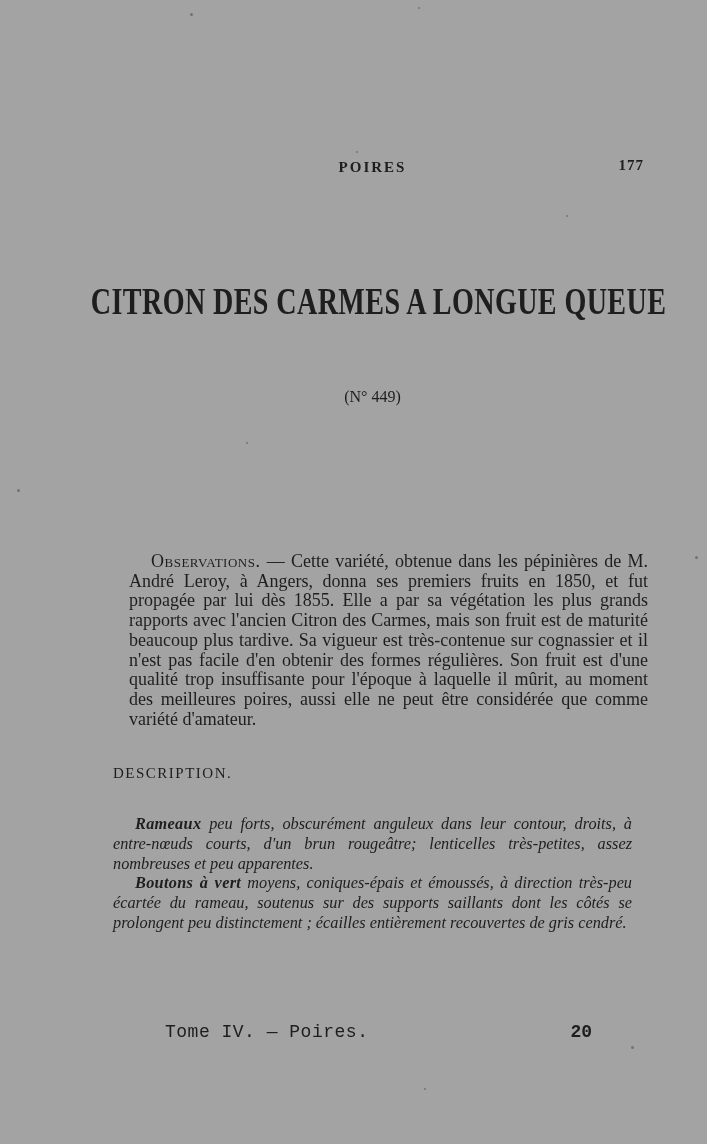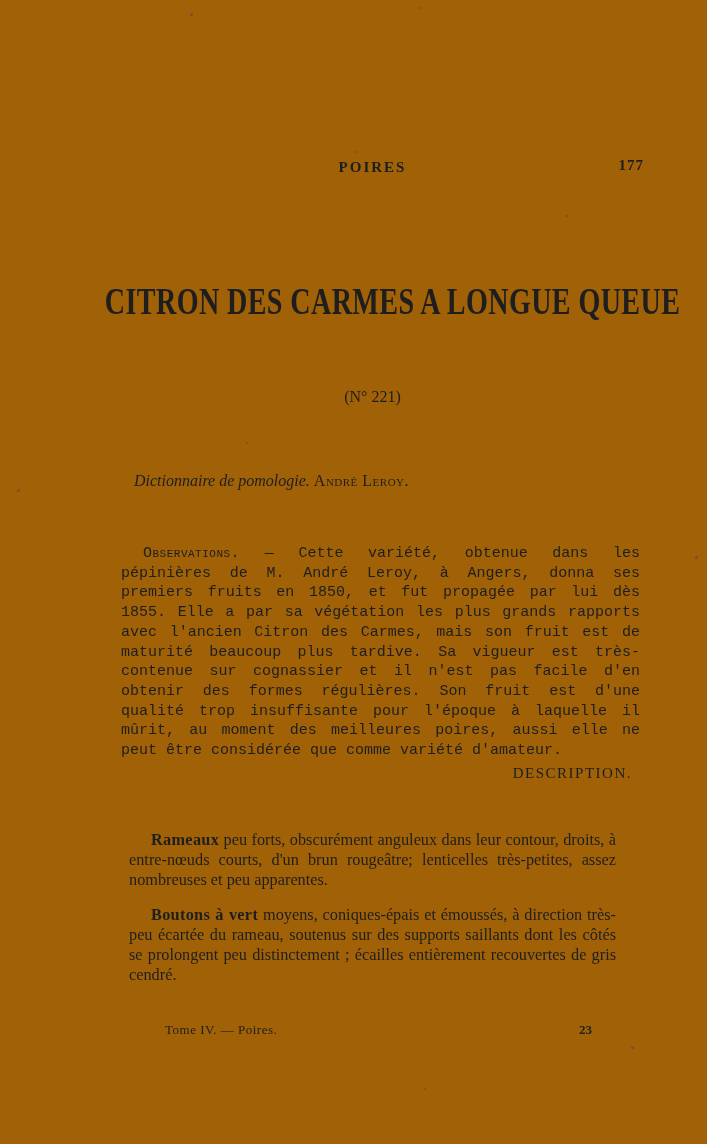--- a/index.html
+++ b/index.html
@@ -1,37 +1,37 @@
 <!DOCTYPE html>
 <html><head>
 <meta charset="utf-8">
 <style>
   html, body { margin: 0; padding: 0; background: #fcfcfa; }
   .page {
     position: relative;
     width: 707px;
     height: 1144px;
-    background: #a16207;
+    background: #a3a3a3;
     font-family: "Liberation Serif", "DejaVu Serif", serif;
     color: #1e1e1e;
     overflow: hidden;
   }
   .header {
     position: absolute;
     top: 159px; left: 113px; width: 519px;
     font-size: 15px; font-weight: bold;
   }
   .running {
     position: absolute; left: 0; width: 100%;
     text-align: center; letter-spacing: 2px;
   }
   .pagenum { position: absolute; right: -12px; top: -2px; letter-spacing: 1px; text-align: right; }
   .title-wrap {
     position: absolute;
-    top: 280px; left: 14px; width: 562px;
+    top: 280px; left: 0; width: 562px;
     text-align: left;
     white-space: nowrap;
   }
   .title {
     display: inline-block;
     font-size: 37px;
     font-weight: bold;
     transform: scaleX(0.76);
     transform-origin: center;
     letter-spacing: 0.5px;
@@ -44,47 +44,47 @@
   }
   .refline {
     position: absolute;
     top: 472px; left: 134px;
     font-size: 16px;
   }
   .sc { font-variant: small-caps; letter-spacing: 0.5px; }
   .obs {
     position: absolute;
     top: 536px; left: 113px; width: 519px;
-    margin: 8px;
-    font-size: 15px;
+    margin: 16px;
+    font-size: 18px;
     line-height: 19.7px;
     text-align: justify;
     text-indent: 22px;
-    font-family: Liberation Mono, monospace;
   }
   .desc-head {
     position: absolute;
     top: 765px; left: 113px; width: 519px;
-    text-align: right;
+    text-align: left;
     font-size: 15px;
     letter-spacing: 1.5px;
   }
   .desc {
     position: absolute;
     top: 814px; left: 113px; width: 519px;
     font-size: 16.3px;
     line-height: 19.8px;
     text-align: justify;
   }
-  .desc p { margin: 16px; text-indent: 22px; }
+  .desc p { margin: 0; text-indent: 22px; font-style: italic; }
   .desc b { letter-spacing: 0.3px; }
   .footer {
     position: absolute;
     top: 1022px; left: 113px; width: 519px;
-    font-size: 13px;
+    font-size: 18px;
+    font-family: Liberation Mono, monospace;
   }
   .f-left { margin-left: 52px; letter-spacing: 0.5px; }
   .f-right { position: absolute; right: 40px; top: 0; font-weight: bold; }
   .speck {
     position: absolute;
     background: #4a4a4a;
     border-radius: 50%;
     opacity: 0.55;
   }
 </style>
@@ -95,39 +95,35 @@
 
   <div class="header">
     <span class="running">POIRES</span>
     <span class="pagenum">177</span>
   </div>
 
   <div class="title-wrap">
     <span class="title">CITRON DES CARMES A LONGUE QUEUE</span>
   </div>
 
-  <div class="numline">(N° 221)</div>
+  <div class="numline">(N° 449)</div>
 
-  <div class="refline">
-    <i>Dictionnaire de pomologie.</i>
-    <span class="sc">André Leroy.</span>
-  </div>
 
   <p class="obs"><span class="sc">Observations.</span><span> — Cette variété, obtenue dans les pépinières de M. André Leroy, à Angers, donna ses premiers fruits en 1850, et fut propagée par lui dès 1855. Elle a par sa végétation les plus grands rapports avec l'ancien Citron des Carmes, mais son fruit est de maturité beaucoup plus tardive. Sa vigueur est très-contenue sur cognassier et il n'est pas facile d'en obtenir des formes régulières. Son fruit est d'une qualité trop insuffisante pour l'époque à laquelle il mûrit, au moment des meilleures poires, aussi elle ne peut être considérée que comme variété d'amateur.</span></p>
 
   <div class="desc-head">DESCRIPTION.</div>
 
   <div class="desc">
     <p><b>Rameaux</b><span> peu forts, obscurément anguleux dans leur contour, droits, à entre-nœuds courts, d'un brun rougeâtre; lenticelles très-petites, assez nombreuses et peu apparentes.</span></p>
     <p><b>Boutons à vert</b><span> moyens, coniques-épais et émoussés, à direction très-peu écartée du rameau, soutenus sur des supports saillants dont les côtés se prolongent peu distinctement ; écailles entièrement recouvertes de gris cendré.</span></p>
   </div>
 
   <div class="footer">
     <span class="f-left">Tome IV. — Poires.</span>
-    <span class="f-right">23</span>
+    <span class="f-right">20</span>
   </div>
 
   <div class="speck" style="left:190px; top:13px;  width:3px; height:3px;"></div>
   <div class="speck" style="left:418px; top:7px;   width:2px; height:2px;"></div>
   <div class="speck" style="left:356px; top:151px; width:2px; height:2px;"></div>
   <div class="speck" style="left:566px; top:215px; width:2px; height:2px;"></div>
   <div class="speck" style="left:509px; top:302px; width:2px; height:2px;"></div>
   <div class="speck" style="left:246px; top:442px; width:2px; height:2px;"></div>
   <div class="speck" style="left:17px;  top:489px; width:3px; height:3px;"></div>
   <div class="speck" style="left:695px; top:556px; width:3px; height:3px;"></div>

